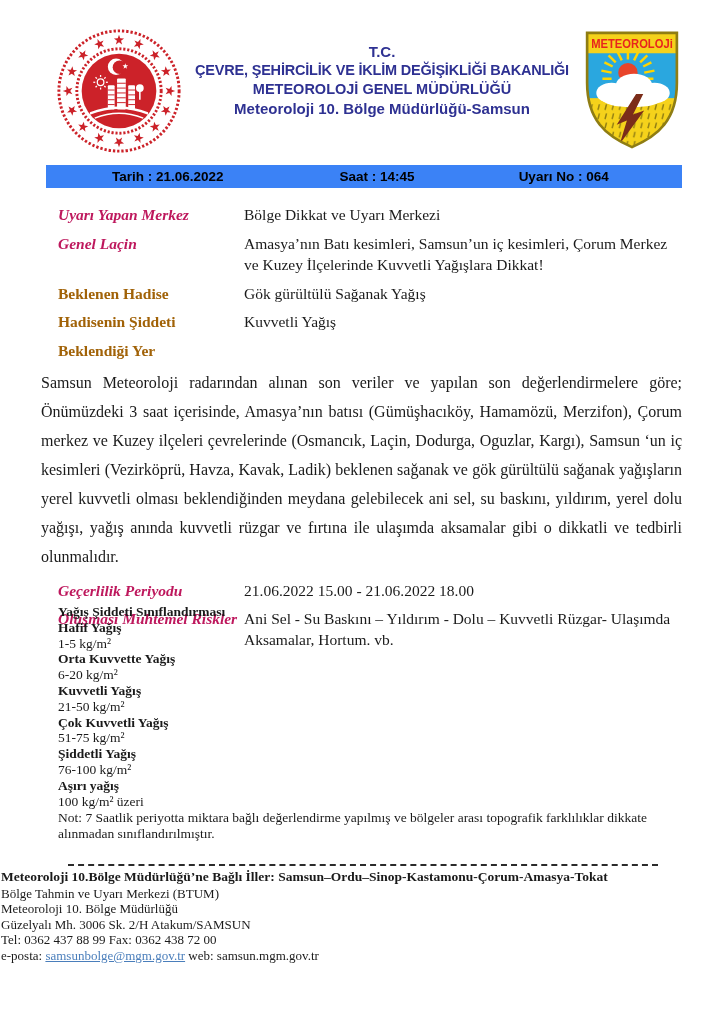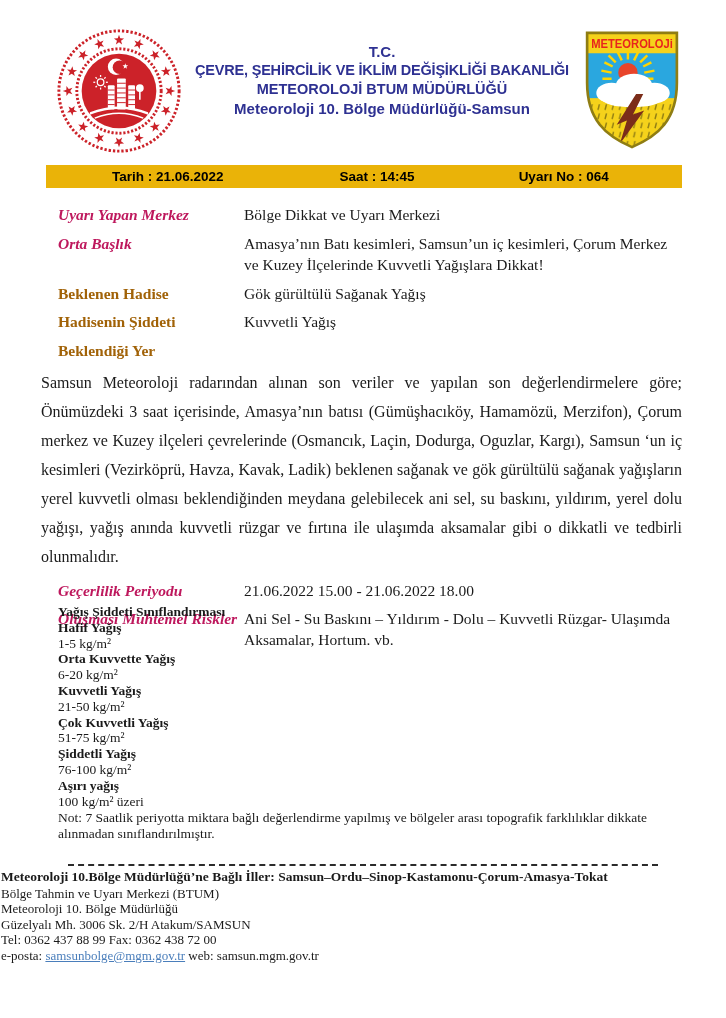--- a/index.html
+++ b/index.html
@@ -34,21 +34,21 @@
   .t-line1 { font-size: 15px; }
   .t-line2 { font-size: 14.5px; letter-spacing: -0.2px; }
   .t-line3 { font-size: 14.5px; }
   .t-line4 { font-size: 15px; }
   .logo { width: 102px; height: 126px; flex: none; margin-top: 2px; }
 
   
   .info-bar {
     margin: 9px 43px 0 45px;
     height: 23px;
-    background: #eab308;
+    background: #3b82f6;
     display: flex;
     align-items: center;
     font-family: "Liberation Sans", sans-serif;
     font-weight: bold;
     font-size: 13.5px;
     color: #000;
   }
   .ib-date { margin-left: 66px; }
   .ib-time { margin-left: 116px; }
   .ib-no   { margin-left: 104px; }
@@ -177,21 +177,21 @@
         <rect x="86.7" y="66" width="1.6" height="9" fill="#ffffff"></rect>
 
         <path d="M36,88 Q66,76 96,88 L96,90.5 Q66,78.5 36,90.5 Z" fill="#ffffff"></path>
         <path d="M41,94 Q66,84 91,94" stroke="#ffffff" stroke-width="1.6" fill="none"></path>
       </svg>
     </div>
 
     <div class="titles">
       <div class="t-line1">T.C.</div>
       <div class="t-line2">ÇEVRE, ŞEHİRCİLİK VE İKLİM DEĞİŞİKLİĞİ BAKANLIĞI</div>
-      <div class="t-line3">METEOROLOJİ BTUM MÜDÜRLÜĞÜ</div>
+      <div class="t-line3">METEOROLOJİ GENEL MÜDÜRLÜĞÜ</div>
       <div class="t-line4">Meteoroloji 10. Bölge Müdürlüğü-Samsun</div>
     </div>
 
     <div class="logo">
       <svg viewBox="0 0 100 120" width="102" height="126">
         <defs>
           <clipPath id="shieldClip">
             <path d="M6,3 H94 V52 C94 88 76 104 50 115 C24 104 6 88 6 52 Z"></path>
           </clipPath>
           <pattern id="rain" width="7" height="9" patternUnits="userSpaceOnUse">
@@ -239,21 +239,21 @@
     <span class="ib-time">Saat : 14:45</span>
     <span class="ib-no">Uyarı No : 064</span>
   </div>
 
   <div class="fields">
     <div class="frow">
       <div class="flabel red">Uyarı Yapan Merkez</div>
       <div class="fvalue">Bölge Dikkat ve Uyarı Merkezi</div>
     </div>
     <div class="frow">
-      <div class="flabel red">Orta Başlık</div>
+      <div class="flabel red">Genel Laçin</div>
       <div class="fvalue"> Amasya’nın Batı kesimleri, Samsun’un iç kesimleri, Çorum Merkez ve Kuzey İlçelerinde Kuvvetli Yağışlara Dikkat!</div>
     </div>
     <div class="frow">
       <div class="flabel">Beklenen Hadise</div>
       <div class="fvalue">Gök gürültülü Sağanak Yağış</div>
     </div>
     <div class="frow">
       <div class="flabel">Hadisenin Şiddeti</div>
       <div class="fvalue">Kuvvetli Yağış</div>
     </div>

